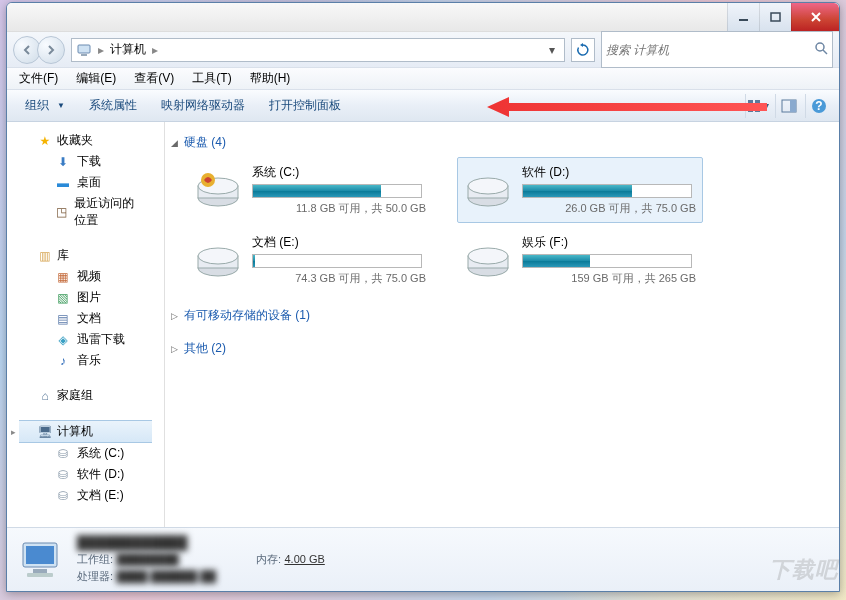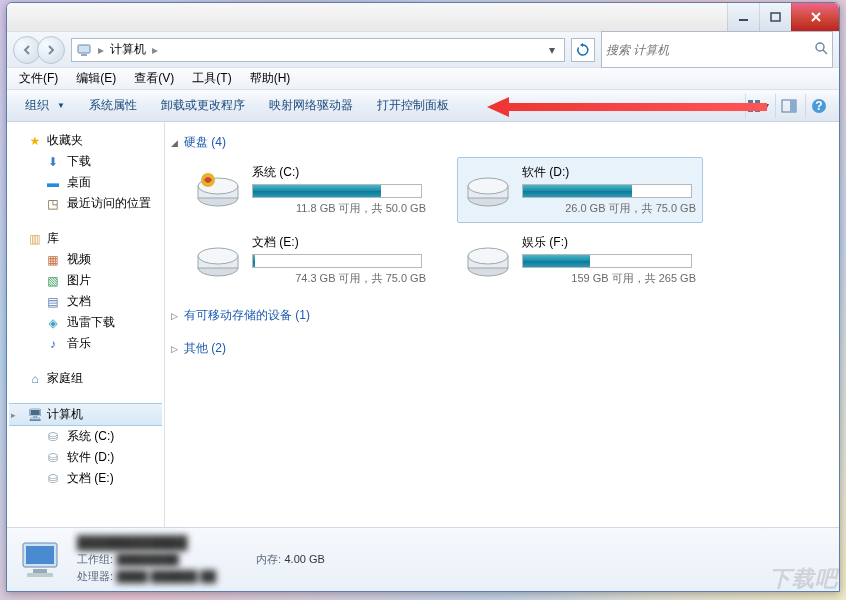--- a/index.html
+++ b/index.html
@@ -30,21 +30,21 @@
 .menubar{height:22px;background:linear-gradient(#fbfcfe,#eef2f7);display:flex;align-items:center;padding:0 4px;gap:2px;border-bottom:1px solid #d9e0ea;}
 .menubar .mi{padding:2px 8px;cursor:default;}
 
 .toolbar{height:32px;background:linear-gradient(#fafcff,#e9eff7 50%,#dfe7f1);display:flex;align-items:center;padding:0 8px;gap:4px;border-bottom:1px solid #c7d3e1;position:relative;}
 .toolbar .tbtn{padding:4px 10px;color:#1a4a7c;cursor:default;display:flex;align-items:center;gap:8px;}
 .toolbar .spacer{flex:1;}
 .toolbar .iconbtn{width:26px;height:24px;display:flex;align-items:center;justify-content:center;color:#3a5a7c;border-left:1px solid #d0dae6;}
 .arrow-annot{position:absolute;left:480px;top:4px;width:280px;height:26px;pointer-events:none;z-index:5;}
 
 .body{flex:1;display:flex;min-height:0;}
-.sidebar{width:158px;background:#fff;border-right:1px solid #e0e0e0;padding:8px 2px;overflow-y:auto;position:relative;}
+.sidebar{width:158px;background:#fff;border-right:1px solid #e0e0e0;padding:8px 12px;overflow-y:auto;position:relative;}
 .sidebar .grp{margin-bottom:14px;}
 .sidebar .grp-h{display:flex;align-items:center;gap:4px;padding:2px 8px 2px 18px;font-weight:normal;}
 .sidebar .grp-h.sel{background:linear-gradient(#eaf3fb,#d6e8f7);border:1px solid #a8c8e4;border-left:none;border-right:none;}
 .sidebar .item{display:flex;align-items:center;gap:6px;padding:2px 8px 2px 36px;}
 .sidebar .tri{position:absolute;left:4px;color:#888;font-size:9px;}
 .ic{width:16px;height:16px;display:inline-flex;align-items:center;justify-content:center;}
 .ic-fav{color:#f5b301;}
 .ic-star::before{content:"★";}
 .ic-dl{color:#3a7cc4;}
 .ic-desk{color:#2a8ad8;}
@@ -69,24 +69,24 @@
 .drive-info{flex:1;display:flex;flex-direction:column;gap:3px;justify-content:center;}
 .drive-name{color:#000;}
 .bar{width:170px;height:14px;background:#fff;border:1px solid #b8b8b8;position:relative;}
 .bar-fill{height:100%;background:linear-gradient(#4ab8c8,#1a8aa8 50%,#0a7a98 51%,#2a98b8);}
 .drive-stat{color:#6a6a6a;font-size:11px;text-align:right;}
 
 .details{height:64px;background:linear-gradient(#f6f9fd,#eaf0f8);border-top:1px solid #d0dae6;display:flex;align-items:center;padding:4px 10px;gap:12px;}
 .details .thumb{width:48px;height:46px;}
 .details .dgrid{display:grid;grid-template-columns:auto auto;column-gap:40px;row-gap:2px;align-items:center;}
 .details .dlab{color:#5a6a7c;font-size:11px;}
-.details .dval{color:#333;font-size:11px;}
+.details .dval{color:#333;font-size:11px;text-decoration:underline;}
 .details .dtitle{font-size:13px;color:#333;grid-column:1/3;filter:blur(3px);}
 .blur{filter:blur(3px);color:#888;}
-.watermark{position:absolute;right:8px;bottom:6px;font-size:22px;color:rgba(120,120,120,.25);font-weight:bold;letter-spacing:1px;z-index:3;font-style:italic;}
+.watermark{position:absolute;right:8px;bottom:15px;font-size:22px;color:rgba(120,120,120,.25);font-weight:bold;letter-spacing:1px;z-index:3;font-style:italic;}
 </style>
 </head>
 <body>
 
 <div class="window">
 
   <div class="titlebar">
     <div class="winbtn min">
       <svg width="11" height="11">
           <rect x="1" y="7" width="9" height="2" fill="#3a4a5a"></rect>
@@ -151,21 +151,20 @@
     <span class="mi">工具(T)</span>
     <span class="mi">帮助(H)</span>
   </div>
 
   <div class="toolbar">
     <span class="tbtn">
         <span>组织</span> 
         <span style="font-size:8px">▼</span>
       </span>
     <span class="tbtn">系统属性</span>
-    <span class="tbtn">卸载或更改程序</span>
     <span class="tbtn">映射网络驱动器</span>
     <span class="tbtn">打开控制面板</span>
     <span class="spacer"></span>
     <span class="iconbtn">
         <svg width="16" height="14">
           <rect x="1" y="1" width="5" height="5" fill="#5a7a9c"></rect>
           <rect x="8" y="1" width="5" height="5" fill="#5a7a9c"></rect>
           <rect x="1" y="8" width="5" height="5" fill="#5a7a9c"></rect>
           <rect x="8" y="8" width="5" height="5" fill="#5a7a9c"></rect>
         </svg>

